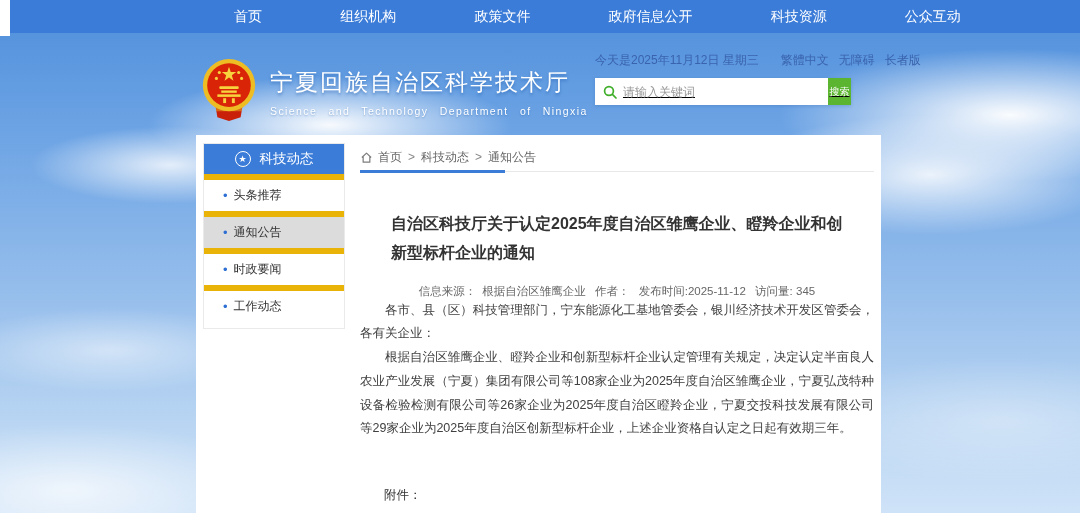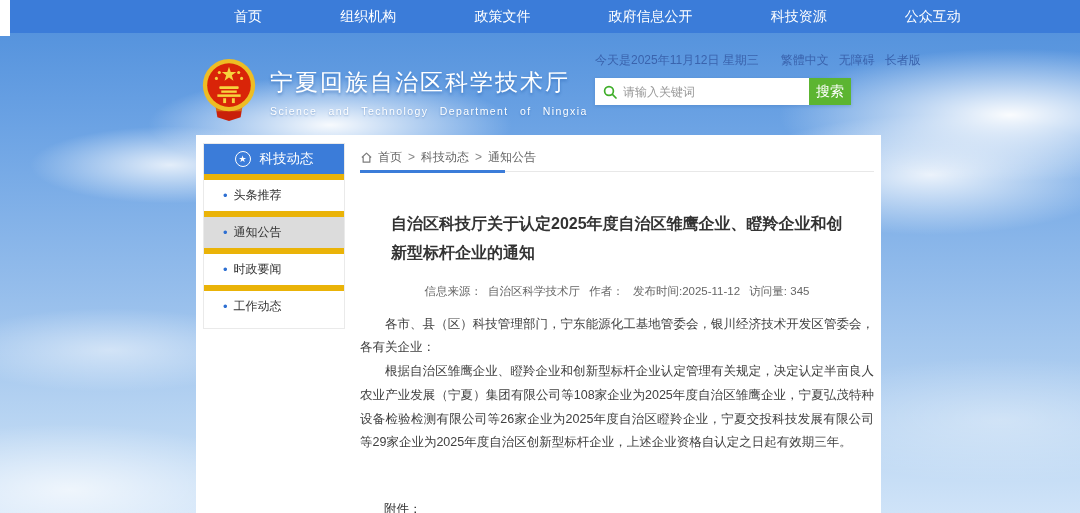--- a/index.html
+++ b/index.html
@@ -30,26 +30,26 @@
   .site-title-block { position:absolute; left:270px; top:67px; }
   .site-title { color:#fff; font-size:23px; font-weight:normal; letter-spacing:2px;
                 text-shadow:0 2px 3px rgba(20,80,160,.45); white-space:nowrap; }
   .site-subtitle { color:#fff; font-size:10.5px; letter-spacing:1.4px; word-spacing:7px; margin-top:7px;
                    text-shadow:0 1px 2px rgba(20,80,160,.4); white-space:nowrap; }
 
   .header-right { position:absolute; left:595px; top:52px; width:280px; }
   .utility-row { display:flex; font-size:12px; color:#3a63ad; align-items:center; }
   .today-date { margin-right:22px; white-space:nowrap; }
   .util-link { margin-right:10px; cursor:pointer; white-space:nowrap; }
-  .search-row { margin-top:9px; display:flex; width:256px; height:27px; box-shadow:0 1px 3px rgba(40,90,160,.25); }
+  .search-row { margin-top:9px; display:flex; width:256px; height:27px; box-shadow:0 1px 3px rgba(40,90,160,.25);text-decoration:underline; }
   .search-box { flex:1; background:#fff; display:flex; align-items:center; padding:0 8px; }
   .search-box svg { flex:none; margin-right:6px; }
   .search-input { border:none; outline:none; flex:1; font-size:12px; color:#333; background:transparent; }
   .search-input::placeholder { color:#999; }
-  .search-btn { flex:none; width:42px; background:#5cb531; color:#fff; font-size:14px; border:none; cursor:pointer; }
+  .search-btn { flex:none; width:23px; background:#5cb531; color:#fff; font-size:10px; border:none; cursor:pointer; }
 
   
   .panel { position:absolute; left:196px; top:135px; width:685px; height:378px; background:#fff; }
 
   
   .sidebar { position:absolute; left:7px; top:8px; width:142px; border:1px solid #eaeaea; background:#fff; }
   .sidebar-head { height:30px; background:#3b7cd9; color:#fff; font-size:13.5px; display:flex; align-items:center; justify-content:center; gap:9px; }
   .sidebar-head .circ { width:16px; height:16px; border:1.4px solid #fff; border-radius:50%; display:flex; align-items:center; justify-content:center; font-size:9px; color:#fff; }
   .side-item { position:relative; height:37px; display:flex; align-items:center; padding-left:19px; font-size:12px; color:#333; cursor:pointer; border-top:6px solid #eab308; }
   .side-item:first-of-type { border-top:none; margin-top:6px; }
@@ -62,21 +62,21 @@
   .breadcrumb { position:relative; height:29px; display:flex; align-items:center; font-size:12px; color:#666; border-bottom:1px solid #e8e8e8; }
   .breadcrumb svg { margin-right:5px; }
   .crumb { cursor:pointer; }
   .crumb-sep { margin:0 6px; color:#888; }
   .breadcrumb .blue-bar { position:absolute; left:0; bottom:-2px; width:145px; height:3px; background:#3b7cd9; }
 
   .article-title { width:452px; margin:38px auto 0; font-size:16px; font-weight:bold; color:#333; line-height:1.8; }
   .article-meta { margin-top:16px; text-align:center; font-size:11.5px; color:#666; }
   .article-meta span { margin:0 3px; }
 
-  .article-body { margin-top:14px; font-size:12.5px; color:#404040; line-height:1.9; text-align:justify; }
+  .article-body { font-size:12.5px; color:#404040; line-height:1.9; text-align:justify; }
   .article-body p { text-indent:2em; }
 
   .attachments { margin-top:46px; margin-left:24px; display:flex; font-size:12.5px; color:#333; }
   .attach-label { flex:none; }
   .attach-list div { line-height:1.85; cursor:pointer; }
 </style>
 </head>
 <body>
 
 <div class="sky"></div>
@@ -165,21 +165,21 @@
       <span class="crumb-sep">&gt;</span>
       <span class="crumb">科技动态</span>
       <span class="crumb-sep">&gt;</span>
       <span class="crumb">通知公告</span>
       <span class="blue-bar"></span>
     </div>
 
     <h1 class="article-title">自治区科技厅关于认定2025年度自治区雏鹰企业、瞪羚企业和创新型标杆企业的通知</h1>
 
     <div class="article-meta">
-      <span>信息来源：</span><span>自治区科学技术厅</span>
+      <span>信息来源：</span><span>根据自治区雏鹰企业</span>
       <span>作者：</span>
       <span>发布时间:2025-11-12</span>
       <span>访问量: 345</span>
     </div>
 
     <div class="article-body">
       <p>各市、县（区）科技管理部门，宁东能源化工基地管委会，银川经济技术开发区管委会，各有关企业：</p>
       <p>根据自治区雏鹰企业、瞪羚企业和创新型标杆企业认定管理有关规定，决定认定半亩良人农业产业发展（宁夏）集团有限公司等108家企业为2025年度自治区雏鹰企业，宁夏弘茂特种设备检验检测有限公司等26家企业为2025年度自治区瞪羚企业，宁夏交投科技发展有限公司等29家企业为2025年度自治区创新型标杆企业，上述企业资格自认定之日起有效期三年。</p>
     </div>
 

